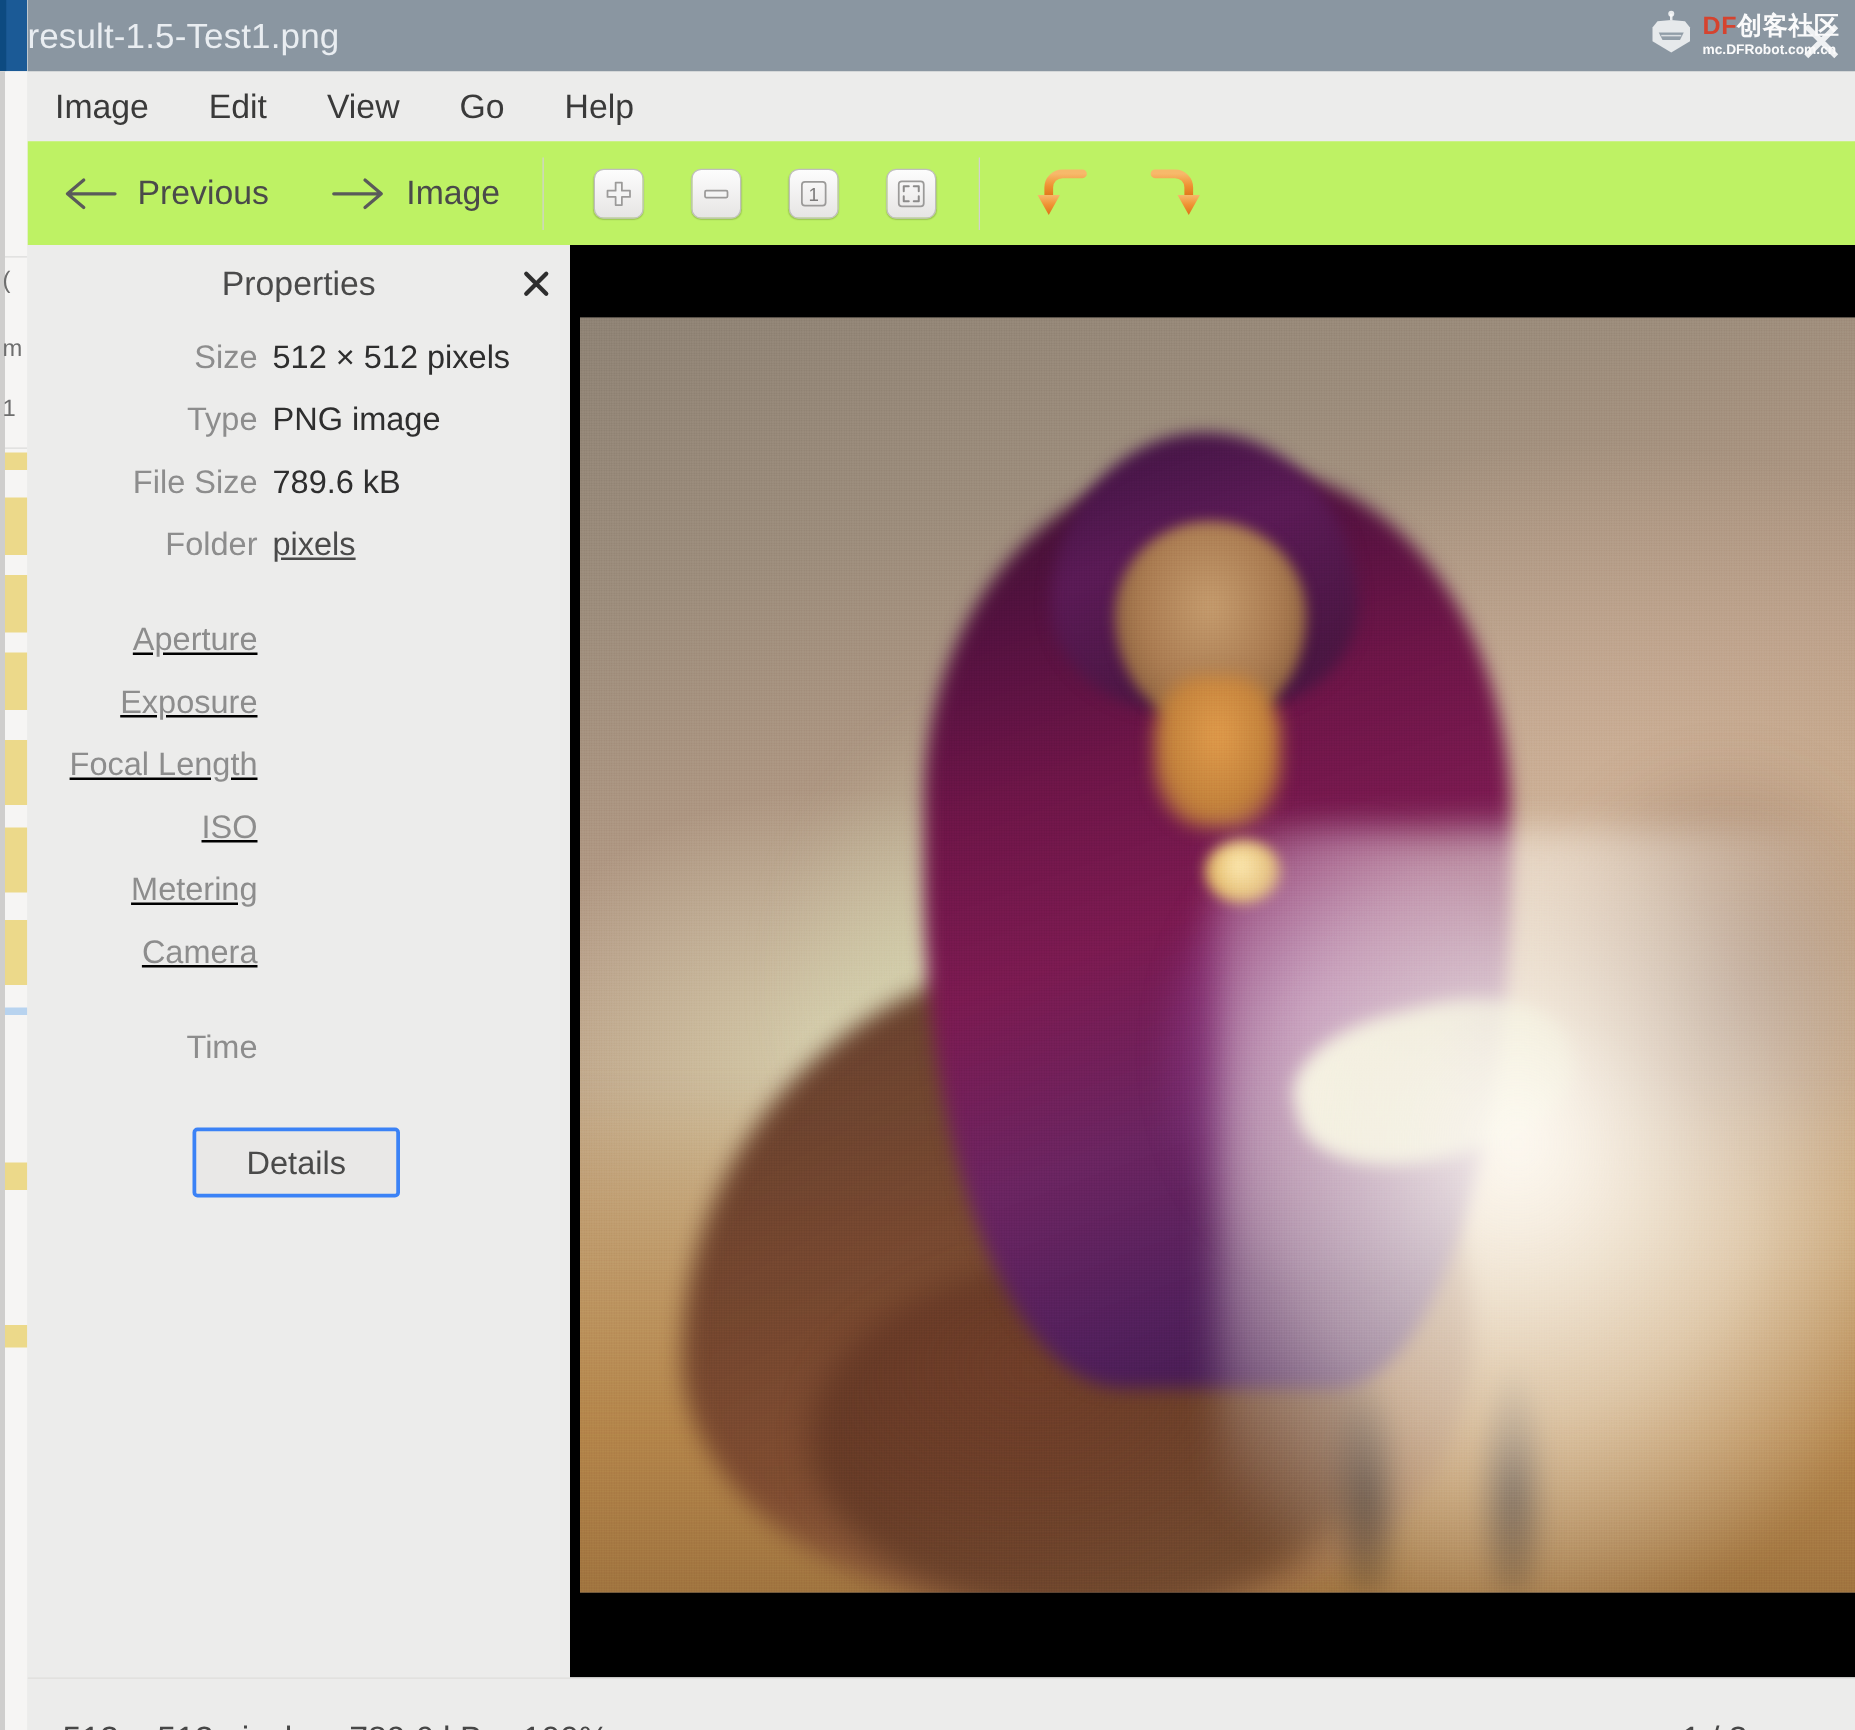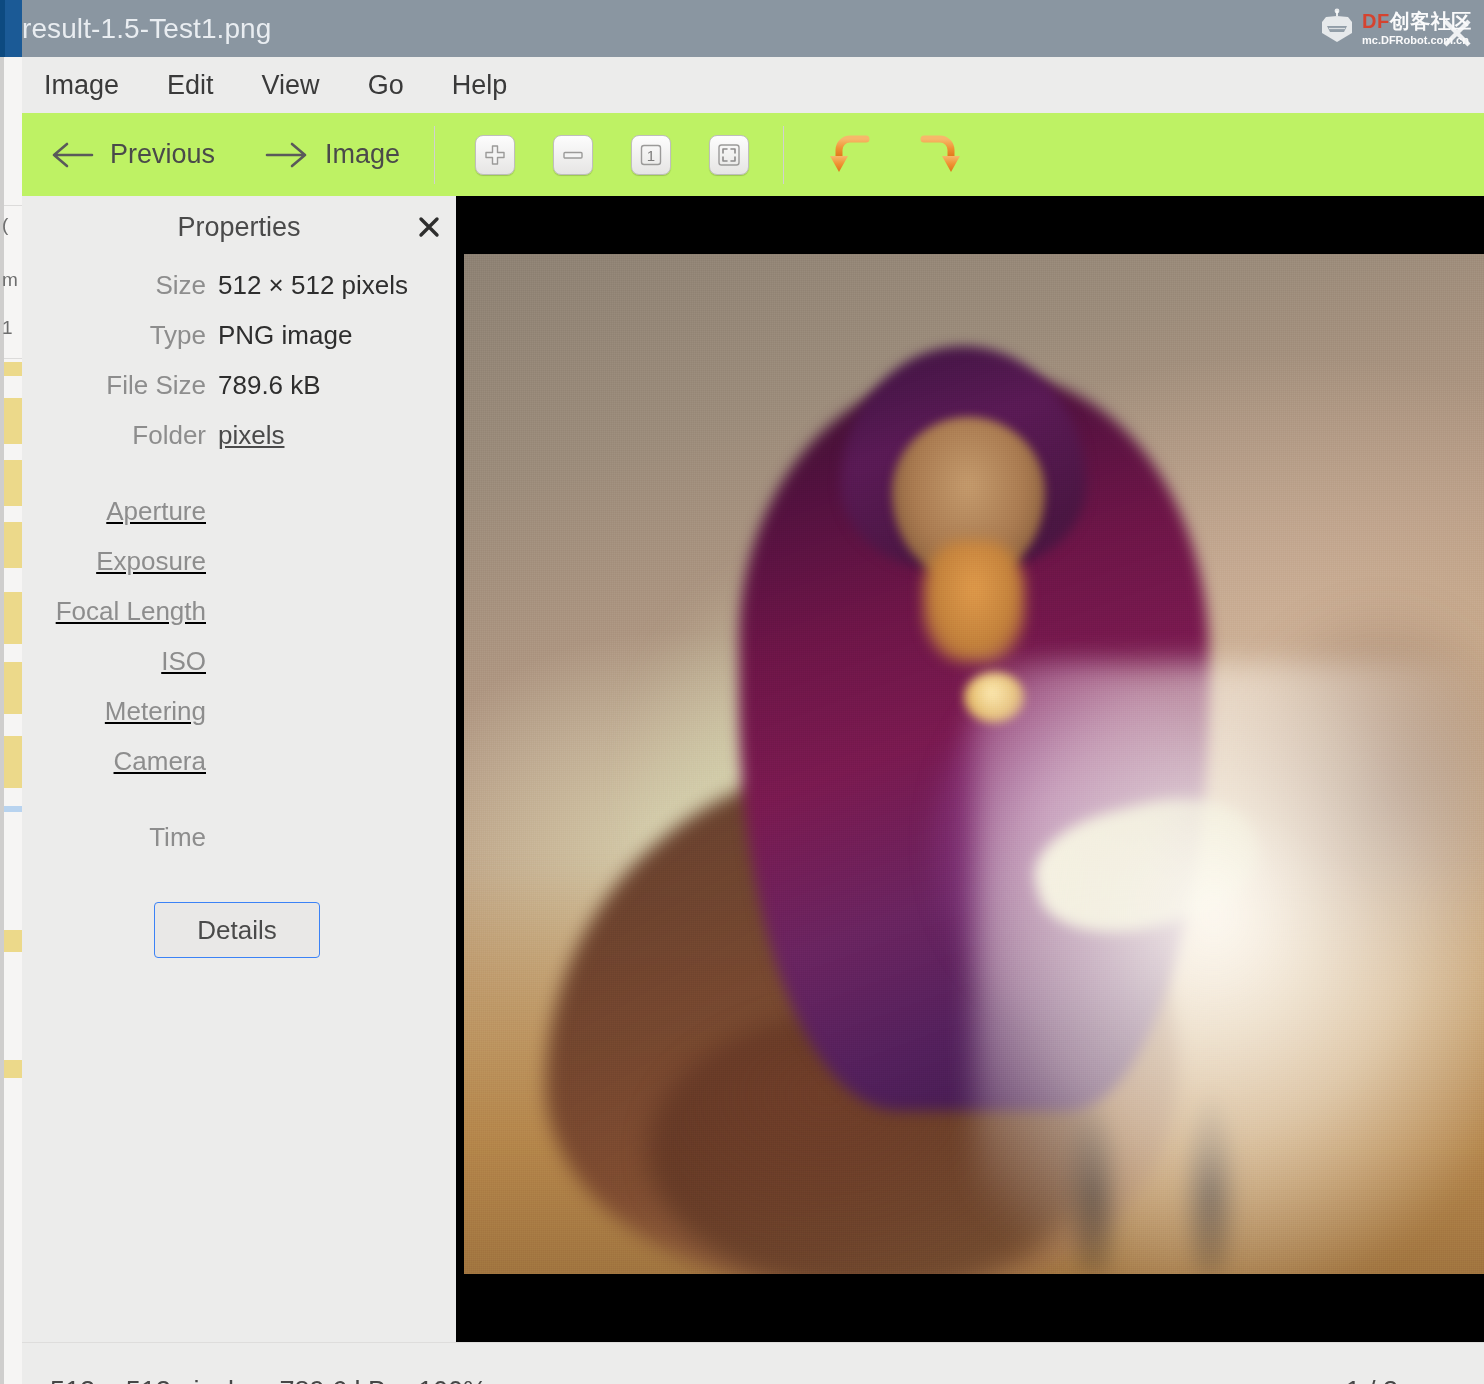--- a/index.html
+++ b/index.html
@@ -273,21 +273,21 @@
   .details-wrap {
     margin-top: 30px;
     display: flex;
     justify-content: center;
     padding-right: 4px;
   }
   .details-btn {
     width: 166px;
     height: 56px;
     background: #e9e8e7;
-    border: 1px solid #3b82f6;
+    border: 3px solid #3b82f6;
     border-radius: 4px;
     font-size: 26px;
     color: #4a4a4a;
     display: flex;
     align-items: center;
     justify-content: center;
     box-sizing: border-box;
     cursor: default;
   }
 

